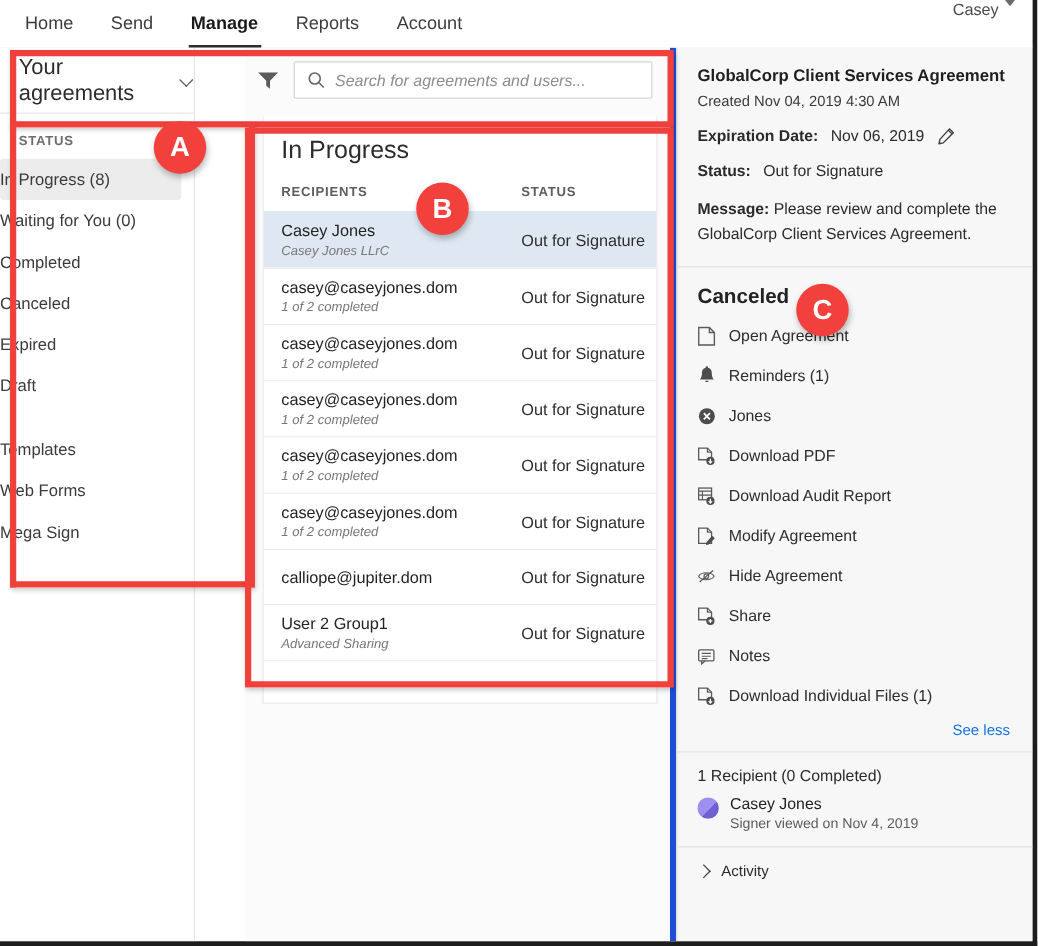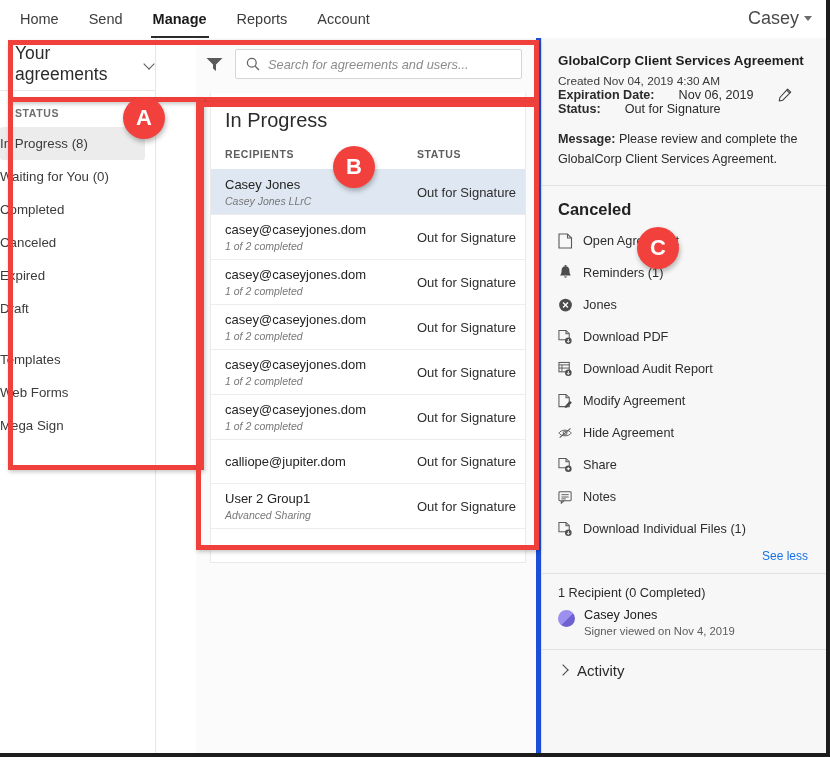--- a/index.html
+++ b/index.html
@@ -28,22 +28,22 @@
   }
   .navitem {
     font-size: 14.5px; color: #3c3c3c;
     padding: 0 2px; margin-right: 26px;
     height: 37px; line-height: 37px;
     white-space: nowrap; cursor: pointer;
   }
   .navitem.active { color: #1b1b1b; font-weight: 600; border-bottom: 2px solid #2b2b2b; }
   .userwrap {
     position: absolute; right: 14px; top: 0; height: 37px;
-    display: flex; align-items: center; gap: 5px;
-    font-size: 18px; color: #4a4a4a; cursor: pointer;
+    display: flex; gap: 5px;
+    font-size: 13px; color: #4a4a4a; cursor: pointer;
   }
   .caret-d {
     width: 0; height: 0;
     border-left: 4.5px solid transparent;
     border-right: 4.5px solid transparent;
     border-top: 5.5px solid #6b6b6b;
     display: inline-block;
   }
   .topdivider { position:absolute; top:37px; left:0; right:0; height:1px; background:#e3e3e3; z-index:4;}
 
@@ -127,21 +127,21 @@
   .row.sel { background: #dfe8f2; border-top-color: #dfe8f2; }
   .row .c1 { width: 192px; }
   .row .rname { font-size: 13px; color: #232323; }
   .row .rsub { font-size: 10.5px; color: #777; margin-top: 3px; font-style: italic; }
   .row .c2 { font-size: 13px; color: #2d2d2d; }
 
   
   .rpad { padding: 14px 16px 0 16px; }
   .agr-title { font-size: 13.4px; font-weight: bold; color: #1f1f1f; line-height: 1.35; }
   .agr-created { font-size: 11.8px; color: #3b3b3b; margin-top: 4px; }
-  .kv { font-size: 12.6px; color: #2b2b2b; display: flex; align-items: center; gap: 24px; flex-wrap: wrap;}
+  .kv { margin-top: 14px; font-size: 12.6px; color: #2b2b2b; display: flex; align-items: center; gap: 10px; flex-wrap: wrap;}
   .kv b { font-weight: bold; }
   .pencil { width: 14px; height: 14px; cursor: pointer; }
   .msgblock { margin-top: 14px; font-size: 12.6px; color: #2b2b2b; line-height: 1.55; }
   .rsep { height: 1px; background: #e2e2e2; margin: 16px 0 0 0; }
 
   .actions-h { font-size: 16.5px; color: #222; font-weight: bold; padding: 14px 0 6px 0; }
   .act {
     display: flex; align-items: center; gap: 10px;
     height: 32px; font-size: 12.7px; color: #2d2d2d; cursor: pointer;
   }
@@ -152,21 +152,21 @@
   .recip { display: flex; gap: 9px; align-items: flex-start; padding-bottom: 12px; }
   .avatar {
     width: 17px; height: 17px; border-radius: 50%;
     background: #8b7fe0; margin-top: 2px; flex: 0 0 auto;
     background-image: linear-gradient(135deg,#9c8ff0 0 55%, #6f61cf 55% 100%);
   }
   .recip-name { font-size: 12.7px; color: #222; }
   .recip-sub { font-size: 11.3px; color: #5c5c5c; margin-top: 3px; }
   .activity {
     display: flex; align-items: center; gap: 10px;
-    font-size: 15px; color: #2b2b2b; padding: 12px 0 0 0; cursor: pointer;
+    font-size: 12px; color: #2b2b2b; padding: 12px 0 0 0; cursor: pointer;
   }
   .chev-r {
     width: 9px; height: 9px; position: relative; display:inline-block;
   }
   .chev-r::after{
     content:""; position:absolute; left:1px; top:0;
     width:7px; height:7px;
     border-top:1.7px solid #444; border-right:1.7px solid #444;
     transform: rotate(45deg);
   }

